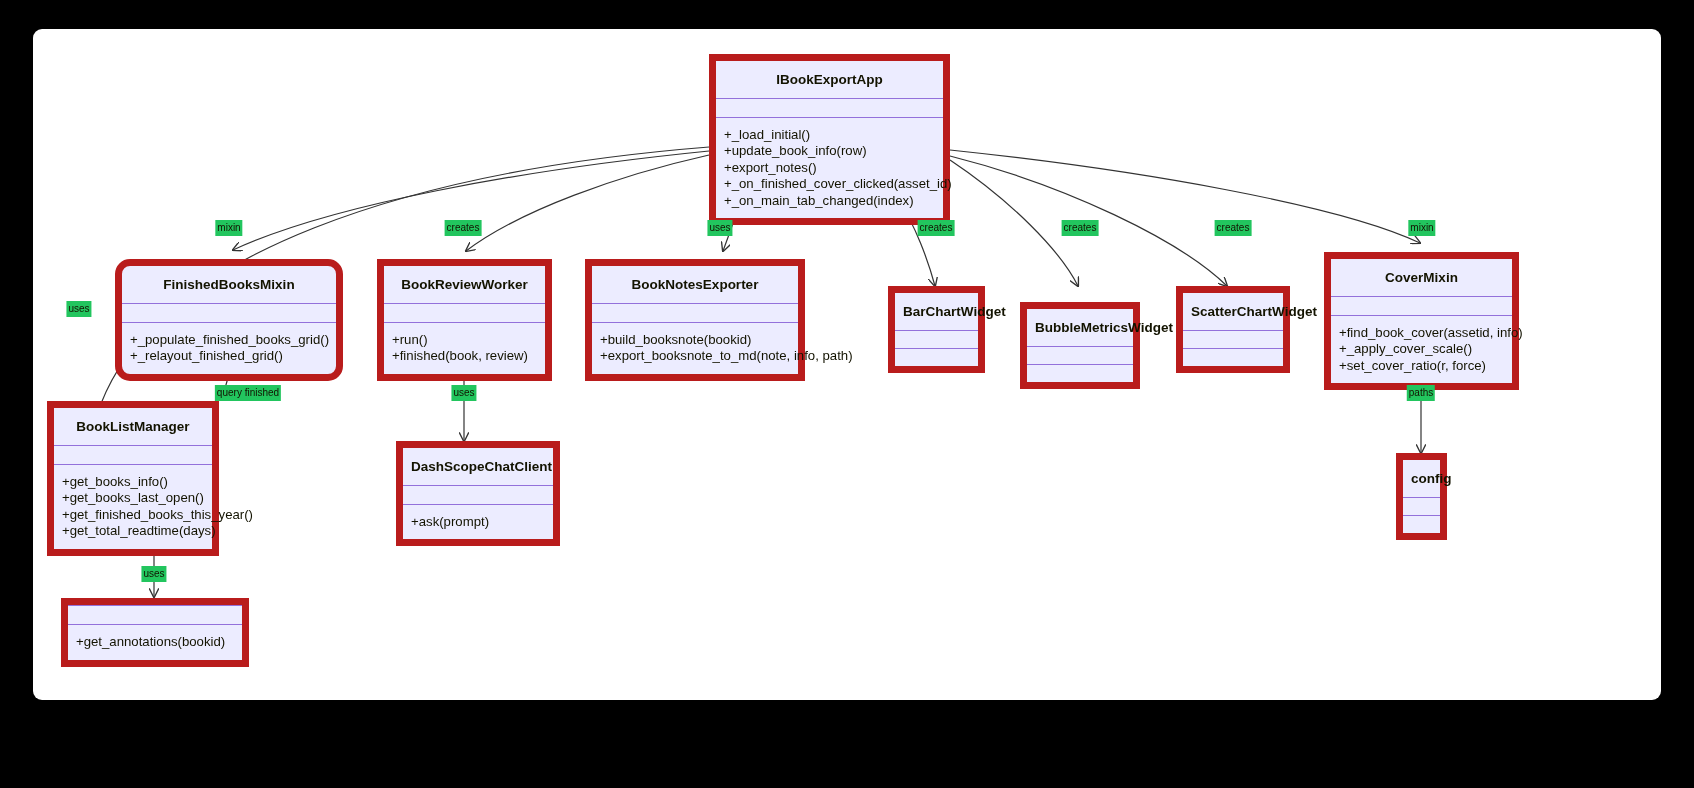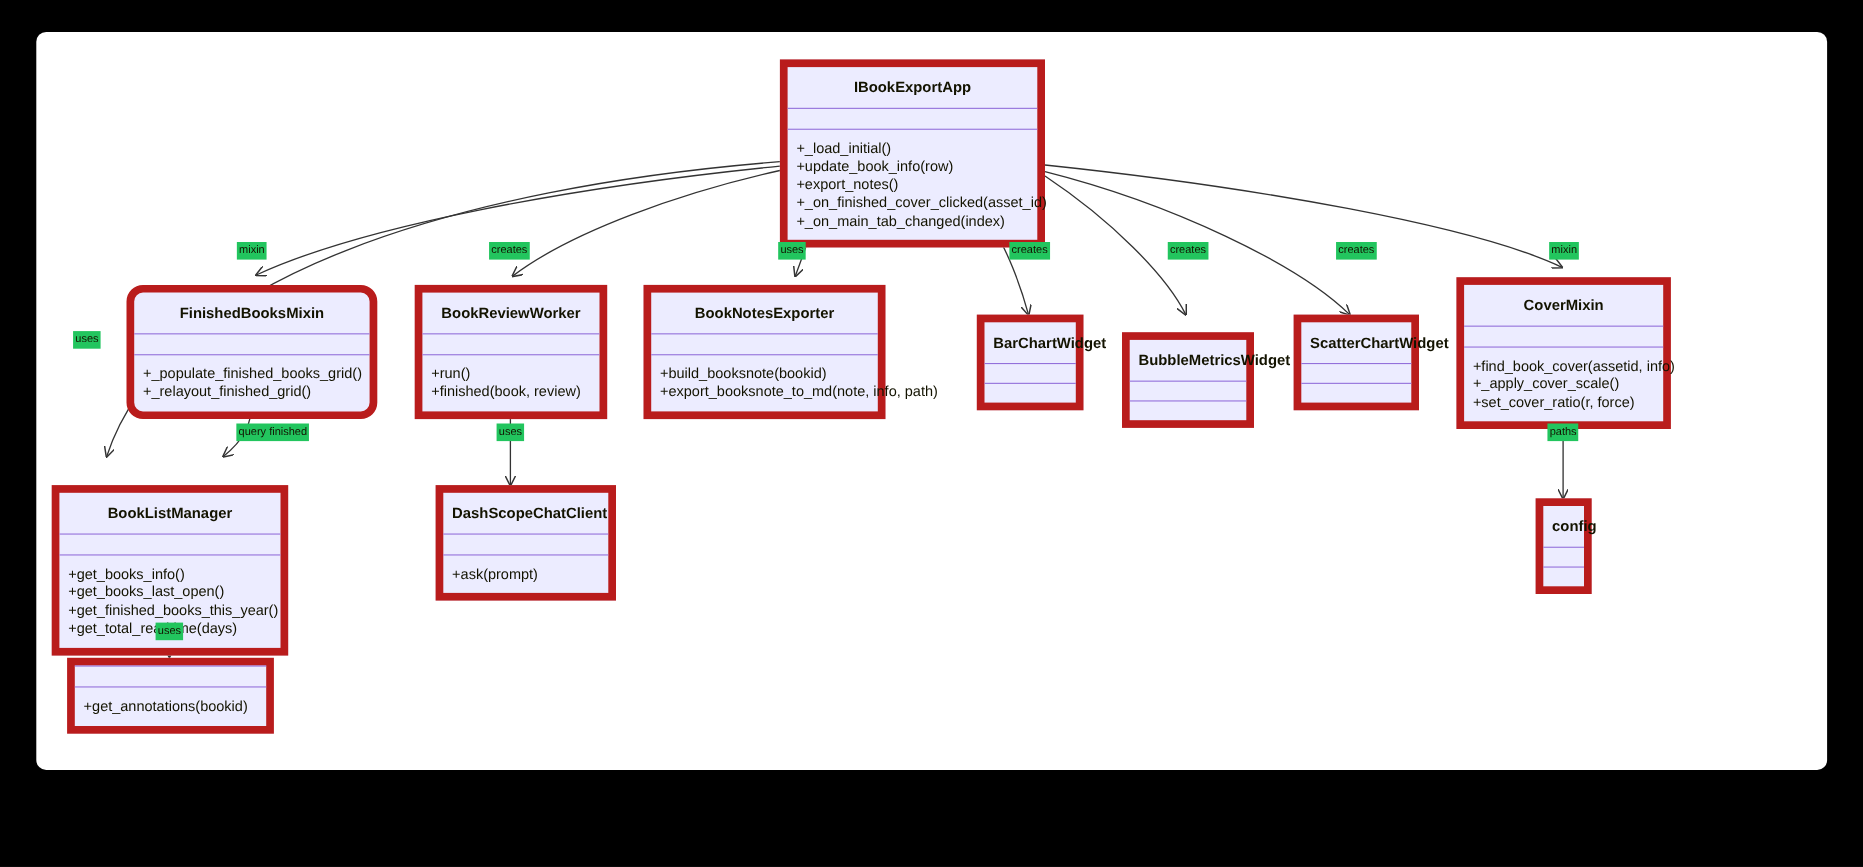--- a/index.html
+++ b/index.html
@@ -133,21 +133,21 @@
   <div class="sep"></div>
   <div class="attrs"></div>
   <div class="sep"></div>
   <div class="meths">
     <div>+find_book_cover(assetid, info)</div>
     <div>+_apply_cover_scale()</div>
     <div>+set_cover_ratio(r, force)</div>
   </div>
 </div>
 
-<div class="cls" id="box-BookListManager" style="left:47px;top:441px;width:215px;">
+<div class="cls" id="box-BookListManager" style="left:47px;top:401px;width:172px;">
   <div class="title">BookListManager</div>
   <div class="sep"></div>
   <div class="attrs"></div>
   <div class="sep"></div>
   <div class="meths">
     <div>+get_books_info()</div>
     <div>+get_books_last_open()</div>
     <div>+get_finished_books_this_year()</div>
     <div>+get_total_readtime(days)</div>
   </div>

